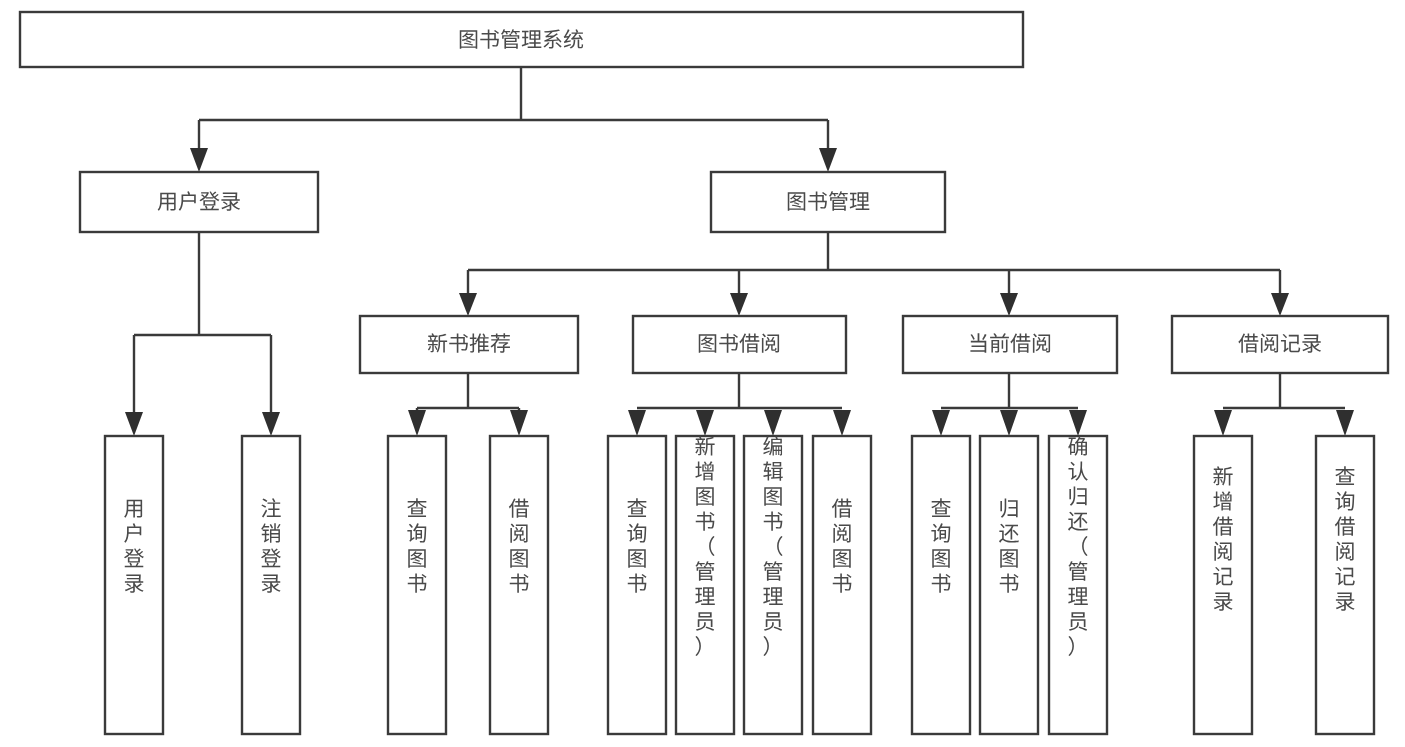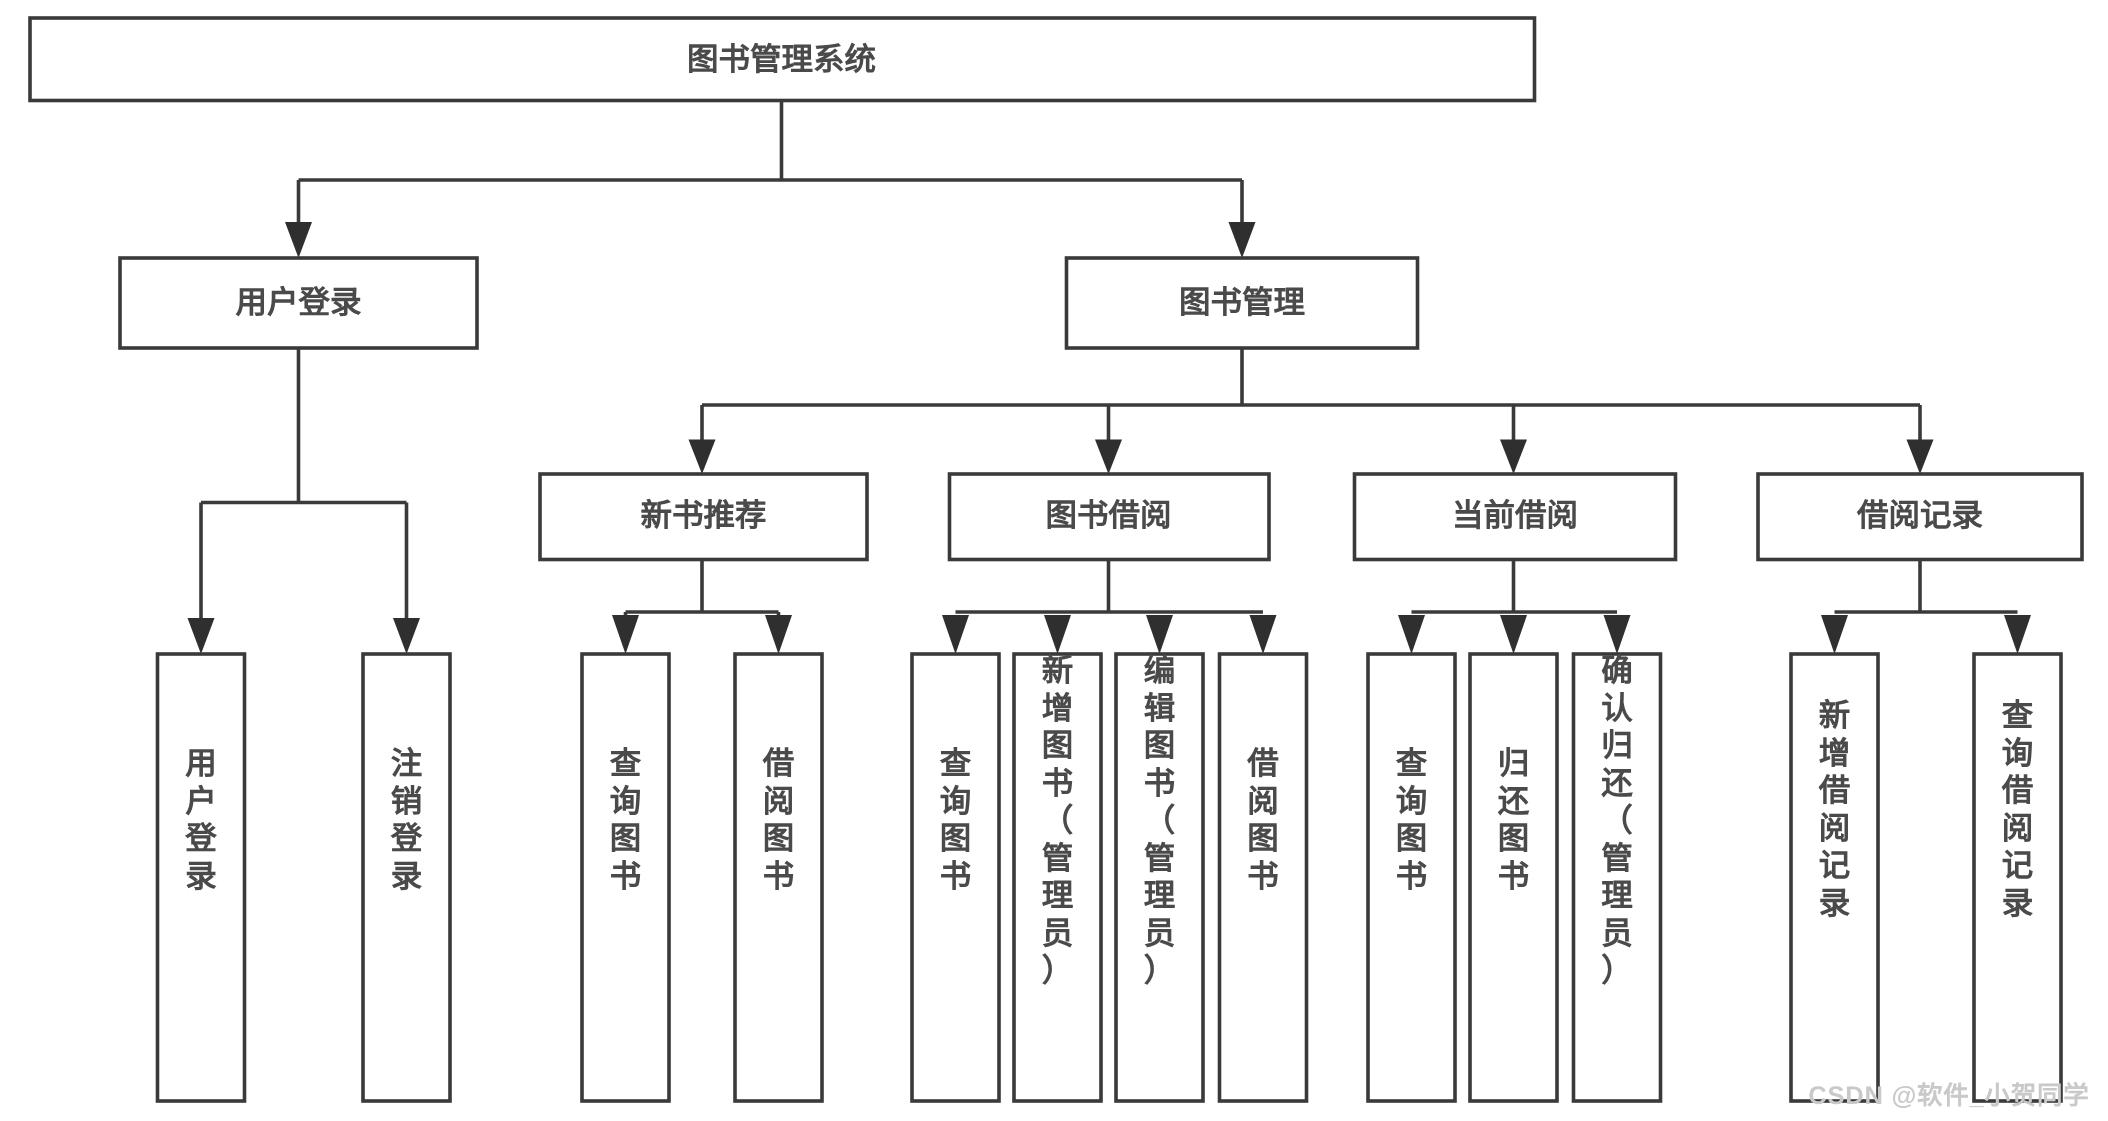--- a/index.html
+++ b/index.html
@@ -10,21 +10,20 @@
   }
   body {
     font-family: "Liberation Sans", "DejaVu Sans", sans-serif;
   }
   #canvas {
     position: relative;
     width: 1405px;
     height: 747px;
     background: #ffffff;
     overflow: hidden;
-    font-weight: bold;
   }
   svg.diagram {
     position: absolute;
     left: 0;
     top: 0;
     width: 1405px;
     height: 747px;
     display: block;
   }
   .node-box {
@@ -240,15 +239,14 @@
       <text class="node-label-v" x="1223" y="484"><tspan x="1223" y="484">新</tspan><tspan x="1223" y="509">增</tspan><tspan x="1223" y="534">借</tspan><tspan x="1223" y="559">阅</tspan><tspan x="1223" y="584">记</tspan><tspan x="1223" y="609">录</tspan></text>
     </g>
 
     <g>
       <rect class="node-box" x="1316" y="436" width="58" height="298"></rect>
       <text class="node-label-v" x="1345" y="484"><tspan x="1345" y="484">查</tspan><tspan x="1345" y="509">询</tspan><tspan x="1345" y="534">借</tspan><tspan x="1345" y="559">阅</tspan><tspan x="1345" y="584">记</tspan><tspan x="1345" y="609">录</tspan></text>
     </g>
 
   </svg>
 
-  <div class="watermark-text">CSDN @软件_小贺同学</div>
 
 </div>
 
 </body></html>

